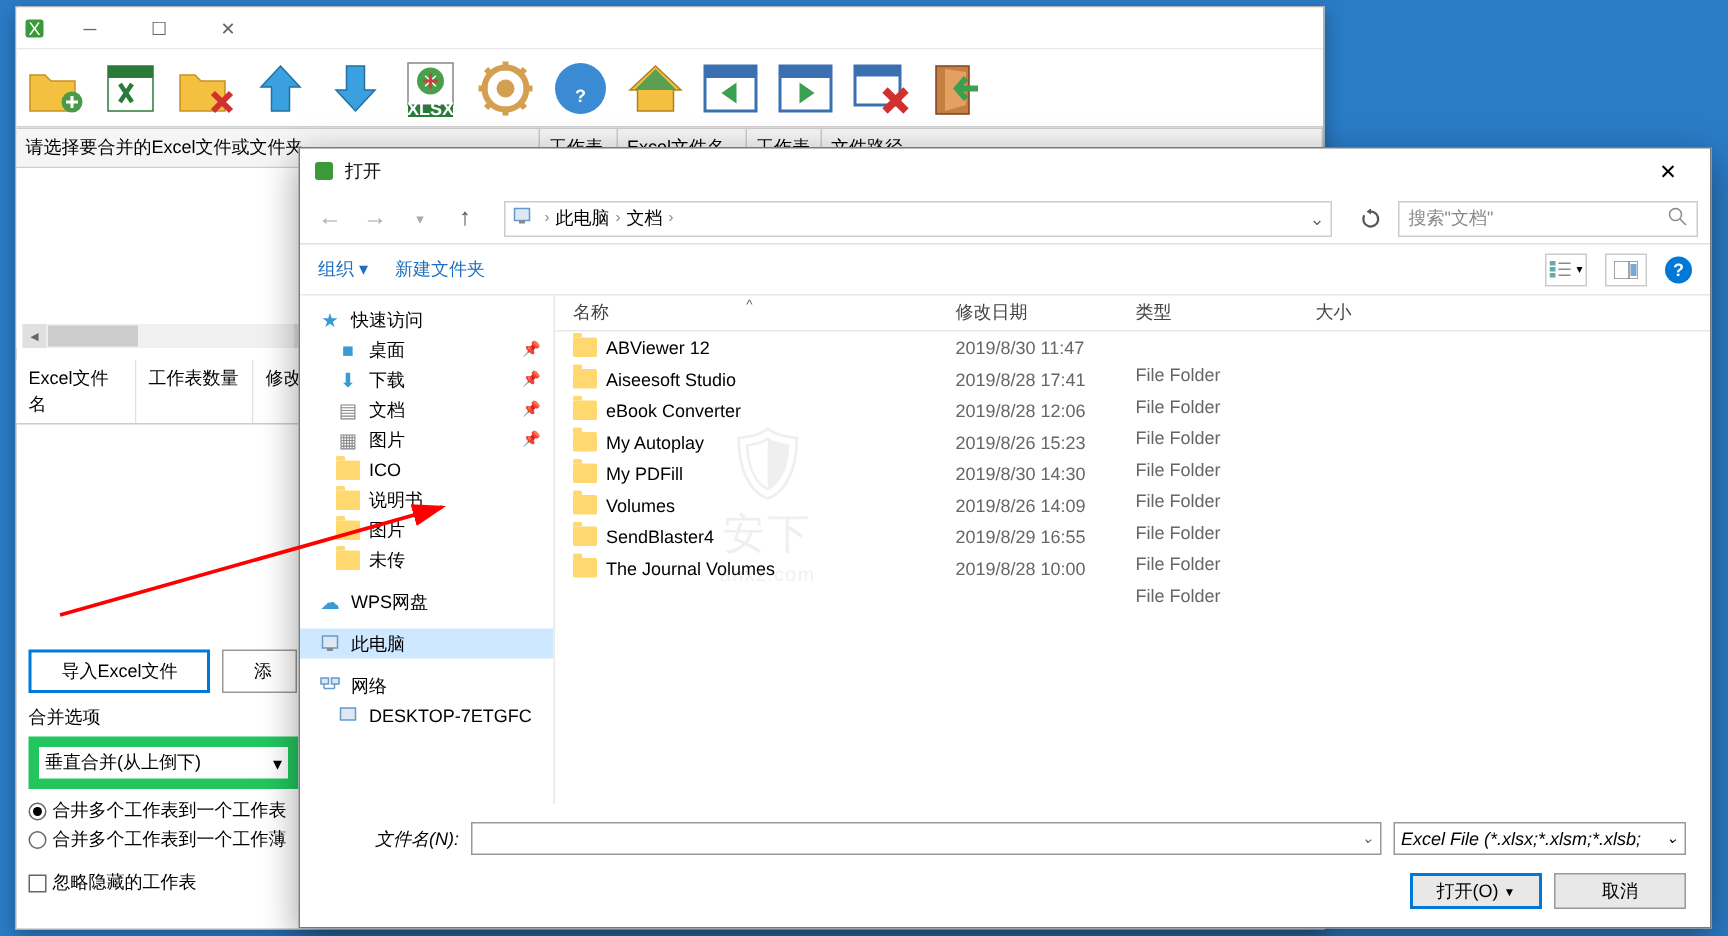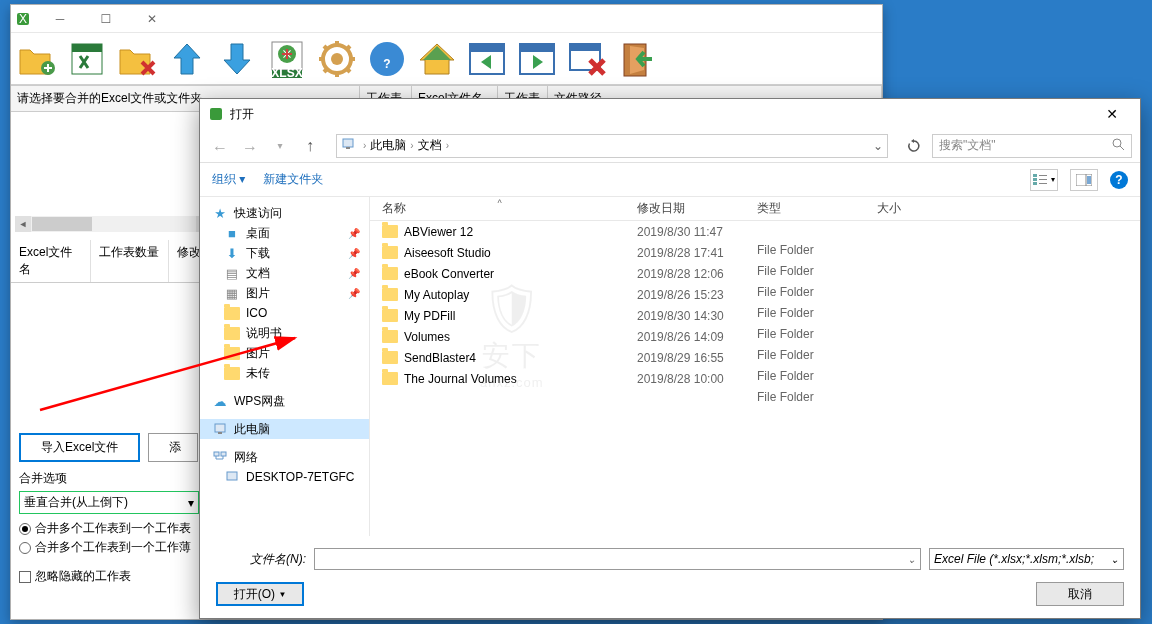--- a/index.html
+++ b/index.html
@@ -28,21 +28,21 @@
 
 .excel-headers { display: flex; border-bottom: 1px solid #ccc; margin-top: 8px; }
 .excel-header-cell { padding: 4px 8px; border-right: 1px solid #e0e0e0; background: #fff; }
 
 .btn-row { display: flex; gap: 8px; margin: 50px 8px 8px 8px; }
 .btn { padding: 4px 20px; border: 1px solid #999; background: #fff; }
 .btn-primary { border: 2px solid #0078d7; }
 
 .groupbox { margin: 4px 8px; }
 .groupbox-title { color: #000; margin-bottom: 4px; }
-.combo { width: 180px; padding: 2px 4px; border: 1px solid #22c55e; background: #fff; margin-bottom: 6px; display: flex; justify-content: space-between; align-items: center; }
+.combo { width: 180px; padding: 2px 4px; border: 7px solid #22c55e; background: #fff; margin-bottom: 6px; display: flex; justify-content: space-between; align-items: center; }
 .radio-row { display: flex; align-items: center; gap: 4px; margin: 2px 0; }
 .radio-dot { width: 12px; height: 12px; border: 1px solid #666; border-radius: 50%; display: flex; align-items: center; justify-content: center; }
 .radio-dot.checked::after { content: ''; width: 6px; height: 6px; background: #000; border-radius: 50%; }
 .checkbox-row { display: flex; align-items: center; gap: 4px; margin: 12px 0; }
 .checkbox { width: 12px; height: 12px; border: 1px solid #666; }
 
 
 .dialog { position: absolute; left: 199px; top: 98px; width: 942px; height: 521px; background: #fff; border: 1px solid #7a7a7a; box-shadow: 0 8px 24px rgba(0,0,0,0.4); display: flex; flex-direction: column; }
 .dlg-titlebar { height: 30px; display: flex; align-items: center; padding: 0 8px; }
 .dlg-titlebar .icon { width: 16px; height: 16px; margin-right: 6px; }
@@ -87,21 +87,21 @@
 .file-row .fc.date { width: 120px; color: #666; }
 .file-row .fc.type { width: 120px; color: #666; margin-top: 37px; }
 .folder-icon { width: 16px; height: 13px; background: #ffd96f; border-radius: 1px; position: relative; }
 .folder-icon::before { content: ''; position: absolute; top: -3px; left: 0; width: 6px; height: 3px; background: #ffd96f; border-radius: 1px 1px 0 0; }
 
 .dlg-footer { padding: 12px 16px; }
 .filename-row { display: flex; align-items: center; gap: 8px; margin-bottom: 12px; font-style: italic; }
 .filename-label { width: 90px; text-align: right; }
 .filename-input { flex: 1; height: 22px; border: 1px solid #999; padding: 0 4px; display: flex; align-items: center; justify-content: flex-end; }
 .filetype-combo { width: 195px; height: 22px; border: 1px solid #999; padding: 0 4px; display: flex; align-items: center; justify-content: space-between; }
-.dlg-buttons { display: flex; justify-content: space-between; gap: 8px; }
+.dlg-buttons { display: flex; justify-content: flex-end; gap: 8px; }
 .dlg-btn { width: 88px; height: 24px; border: 1px solid #999; background: #e8e8e8; display: flex; align-items: center; justify-content: center; }
 .dlg-btn.default { border: 2px solid #0078d7; }
 
 
 .red-arrow { position: absolute; pointer-events: none; z-index: 999; }
 
 
 .watermark { position: absolute; left: 480px; top: 280px; pointer-events: none; opacity: 0.15; color: #999; z-index: 500; text-align: center; }
 .watermark .shield { font-size: 48px; }
 .watermark .text { font-size: 28px; letter-spacing: 2px; }

